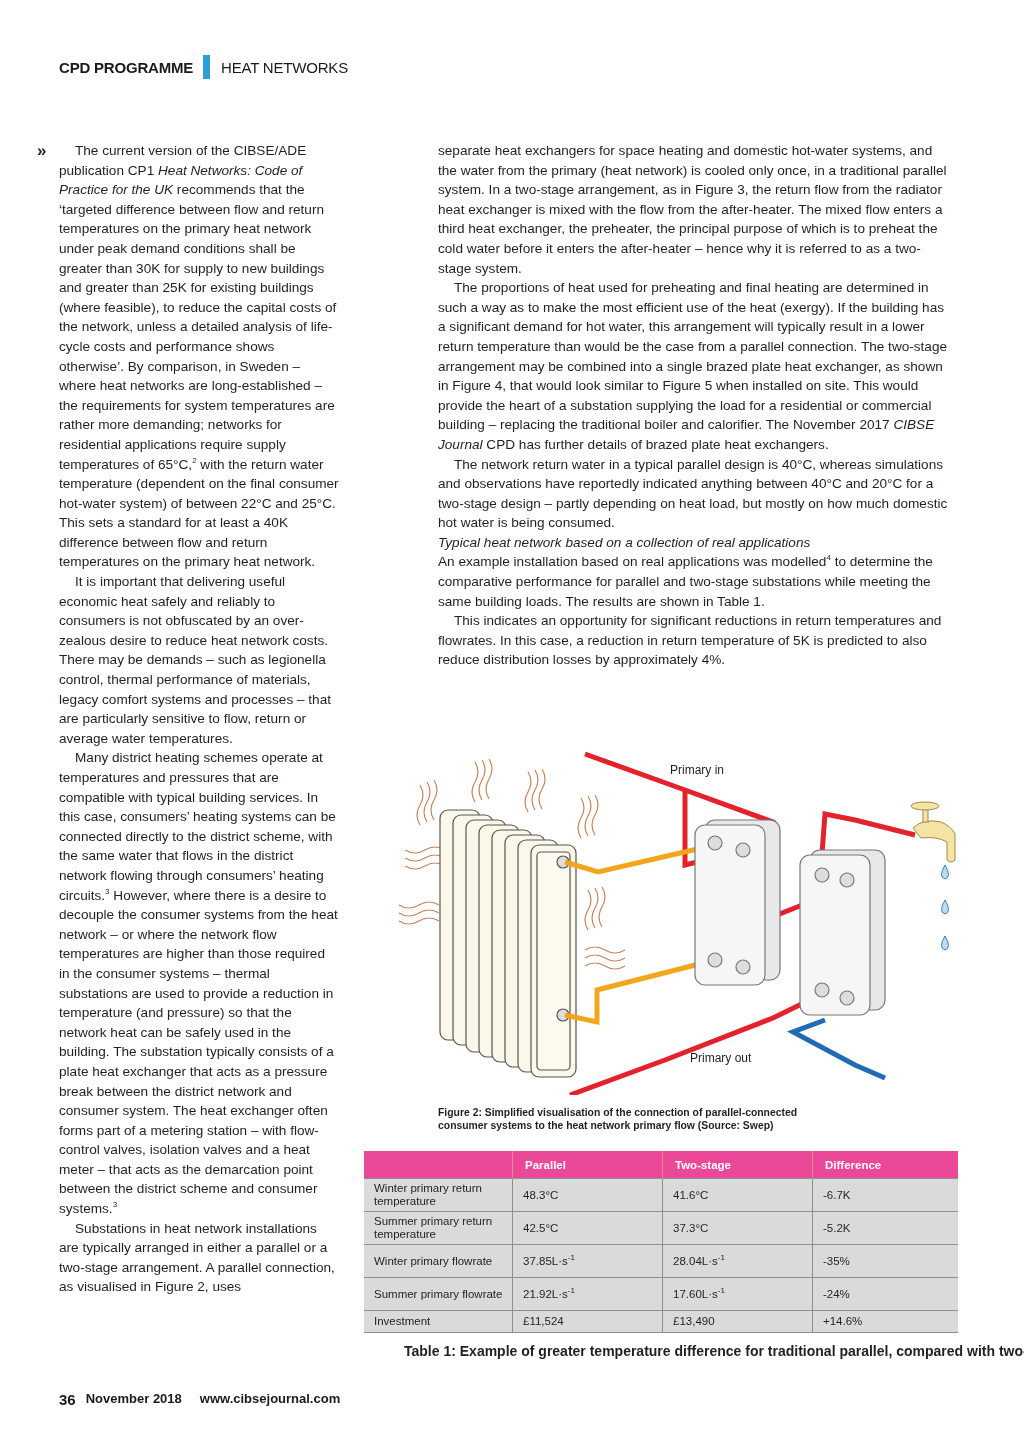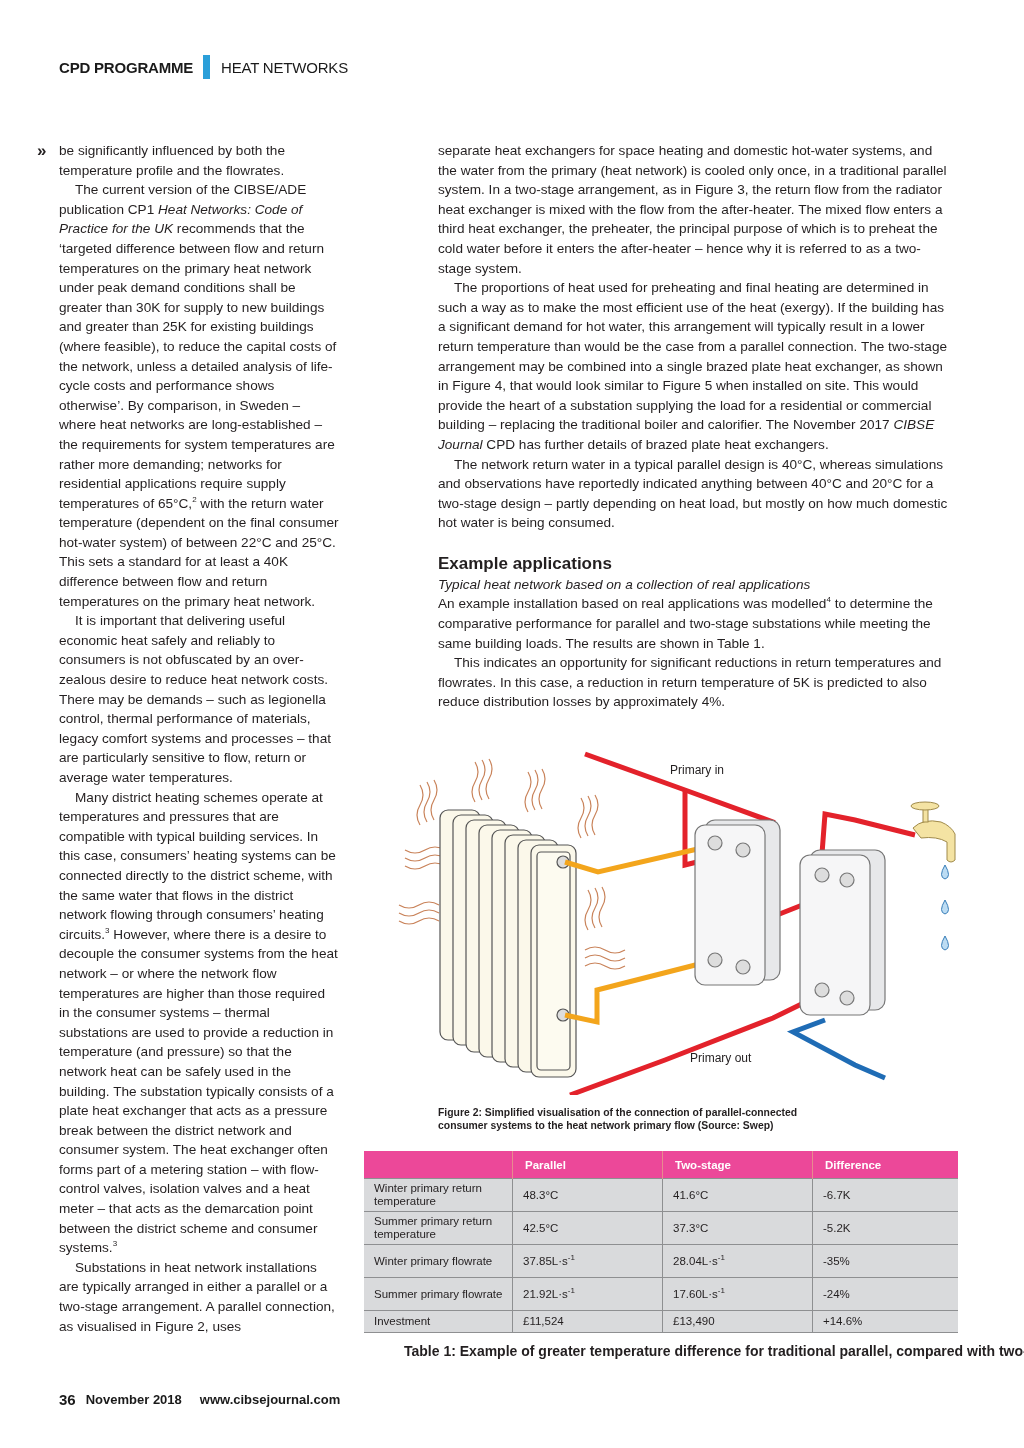--- a/index.html
+++ b/index.html
@@ -32,49 +32,47 @@
   th { background: #ec4899; color: #ffffff; font-weight: bold; text-align: left; height: 27px; padding: 0 0 0 12px; border-right: 1px solid #e88a8e; font-size: 11.5px; }
   th:first-child { width: 136px; }
   th:last-child { border-right: none; }
   td { background: #d9dadc; border: 1px solid #8e8f91; height: 32px; padding: 0 8px 0 10px; vertical-align: middle; line-height: 13px; color: #231f20; }
   tr.last td { height: 21px; }
   td.rowhead { padding-left: 10px; }
   td:first-child { border-left: none; }
   td:last-child { border-right: none; }
   .table-caption { position: absolute; left: 404px; top: 1343px; width: 560px; font-size: 14px; font-weight: bold; color: #231f20; white-space: nowrap; }
 
-  .footer { position: absolute; left: 59px; top: 1391px; display: flex; align-items: center; font-weight: bold; color: #1a1a1a; }
+  .footer { position: absolute; left: 59px; top: 1391px; display: flex; align-items: flex-start; font-weight: bold; color: #1a1a1a; }
   .footer .page { font-size: 15px; margin-right: 10px; }
   .footer .date { font-size: 13px; margin-right: 18px; }
   .footer .url { font-size: 13px; }
 </style>
 </head>
 <body>
 
 <div class="header">
   <span class="section">CPD PROGRAMME</span>
   <span class="bar"></span>
   <span class="topic">HEAT NETWORKS</span>
 </div>
 
 <span class="cont-marker">»</span>
 
 <div class="col col-left">
-  <p><span>be significantly influenced by both the temperature profile and the flowrates.</span></p>
   <p class="indent"><span>The current version of the CIBSE/ADE publication CP1 </span><i>Heat Networks: Code of Practice for the UK</i><span> recommends that the ‘targeted difference between flow and return temperatures on the primary heat network under peak demand conditions shall be greater than 30K for supply to new buildings and greater than 25K for existing buildings (where feasible), to reduce the capital costs of the network, unless a detailed analysis of life-cycle costs and performance shows otherwise’. By comparison, in Sweden – where heat networks are long-established – the requirements for system temperatures are rather more demanding; networks for residential applications require supply temperatures of 65°C,</span><sup>2</sup><span> with the return water temperature (dependent on the final consumer hot-water system) of between 22°C and 25°C. This sets a standard for at least a 40K difference between flow and return temperatures on the primary heat network.</span></p>
   <p class="indent"><span>It is important that delivering useful economic heat safely and reliably to consumers is not obfuscated by an over-zealous desire to reduce heat network costs. There may be demands – such as legionella control, thermal performance of materials, legacy comfort systems and processes – that are particularly sensitive to flow, return or average water temperatures.</span></p>
   <p class="indent"><span>Many district heating schemes operate at temperatures and pressures that are compatible with typical building services. In this case, consumers’ heating systems can be connected directly to the district scheme, with the same water that flows in the district network flowing through consumers’ heating circuits.</span><sup>3</sup><span> However, where there is a desire to decouple the consumer systems from the heat network – or where the network flow temperatures are higher than those required in the consumer systems – thermal substations are used to provide a reduction in temperature (and pressure) so that the network heat can be safely used in the building. The substation typically consists of a plate heat exchanger that acts as a pressure break between the district network and consumer system. The heat exchanger often forms part of a metering station – with flow-control valves, isolation valves and a heat meter – that acts as the demarcation point between the district scheme and consumer systems.</span><sup>3</sup></p>
   <p class="indent"><span>Substations in heat network installations are typically arranged in either a parallel or a two-stage arrangement. A parallel connection, as visualised in Figure 2, uses</span></p>
 </div>
 
 <div class="col col-right">
   <p><span>separate heat exchangers for space heating and domestic hot-water systems, and the water from the primary (heat network) is cooled only once, in a traditional parallel system. In a two-stage arrangement, as in Figure 3, the return flow from the radiator heat exchanger is mixed with the flow from the after-heater. The mixed flow enters a third heat exchanger, the preheater, the principal purpose of which is to preheat the cold water before it enters the after-heater – hence why it is referred to as a two-stage system.</span></p>
   <p class="indent"><span>The proportions of heat used for preheating and final heating are determined in such a way as to make the most efficient use of the heat (exergy). If the building has a significant demand for hot water, this arrangement will typically result in a lower return temperature than would be the case from a parallel connection. The two-stage arrangement may be combined into a single brazed plate heat exchanger, as shown in Figure 4, that would look similar to Figure 5 when installed on site. This would provide the heart of a substation supplying the load for a residential or commercial building – replacing the traditional boiler and calorifier. The November 2017 </span><i>CIBSE Journal</i><span> CPD has further details of brazed plate heat exchangers.</span></p>
   <p class="indent"><span>The network return water in a typical parallel design is 40°C, whereas simulations and observations have reportedly indicated anything between 40°C and 20°C for a two-stage design – partly depending on heat load, but mostly on how much domestic hot water is being consumed.</span></p>
-  <p class="subhead">Example applications</p>
   <p class="standfirst">Typical heat network based on a collection of real applications</p>
   <p><span>An example installation based on real applications was modelled</span><sup>4</sup><span> to determine the comparative performance for parallel and two-stage substations while meeting the same building loads. The results are shown in Table 1.</span></p>
   <p class="indent"><span>This indicates an opportunity for significant reductions in return temperatures and flowrates. In this case, a reduction in return temperature of 5K is predicted to also reduce distribution losses by approximately 4%.</span></p>
 </div>
 
 <div class="figure">
   <svg viewBox="0 0 600 345" xmlns="http://www.w3.org/2000/svg">
 
     <g stroke="#c9835a" stroke-width="1.2" fill="none">
       <path d="M35 35 q6 10 0 20 q-6 10 0 20"></path>

